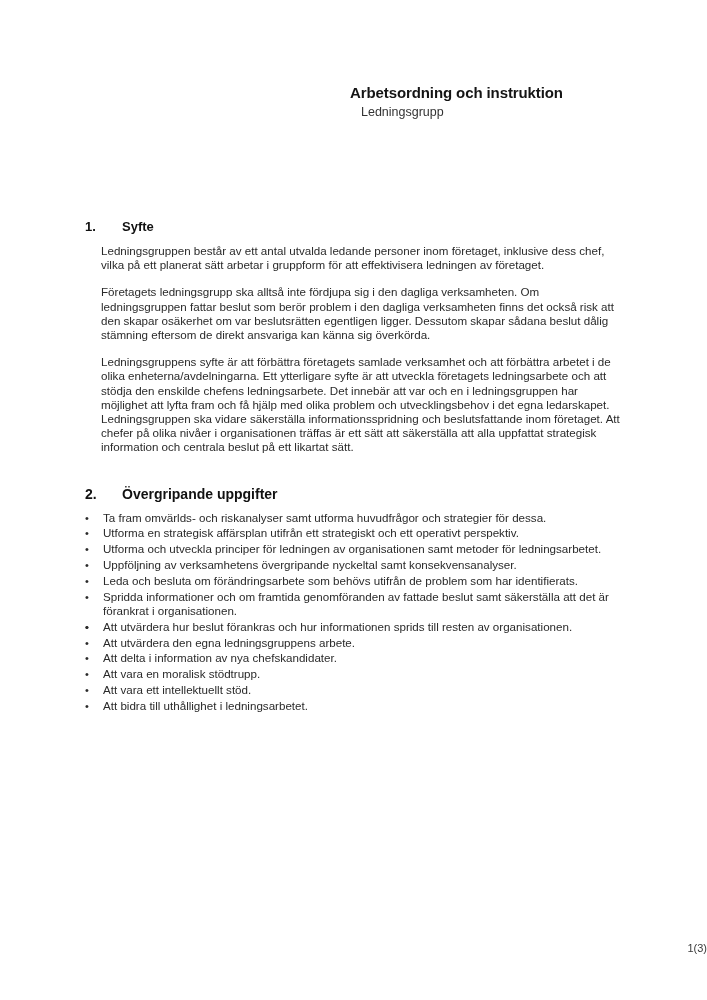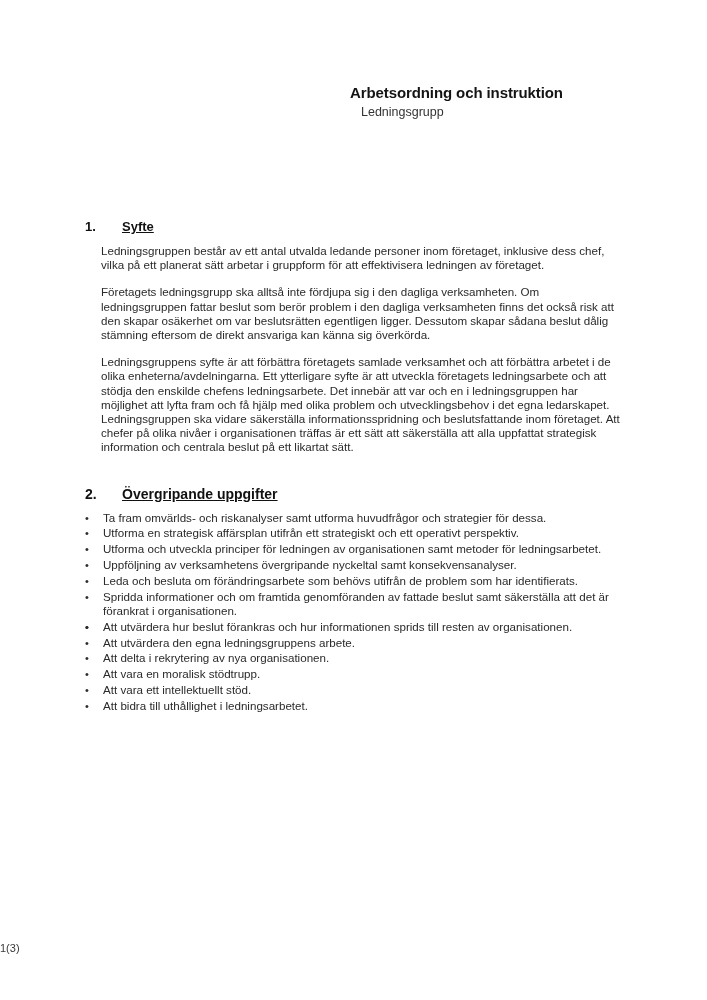--- a/index.html
+++ b/index.html
@@ -66,21 +66,20 @@
     color: #111111;
     line-height: 17px;
     margin: 0;
   }
   .section-num {
     width: 37px;
     flex: none;
   }
   .section-label {
     flex: 1;
-    text-decoration: underline;
   }
   .heading-1 { margin-bottom: 9px; }
   .heading-2 {
     font-size: 14px;
     line-height: 18px;
     margin-top: 30px;
     margin-bottom: 8px;
   }
   .heading-2 .section-num { width: 37px; }
 
@@ -117,21 +116,21 @@
     line-height: 14.4px;
     color: #2a2a2a;
   }
 
   
   .footer {
     position: absolute;
     left: 0;
     top: 941px;
     width: 707px;
-    text-align: left;
+    text-align: right;
     font-size: 11px;
     line-height: 14px;
     color: #3a3a3a;
   }
 </style>
 </head>
 <body>
 
 <div class="page">
 
@@ -187,21 +186,21 @@
       <li class="bullet-item">
         <span class="bullet-mark">•</span>
         <span>Att utvärdera hur beslut förankras och hur informationen sprids till resten av organisationen.</span>
       </li>
       <li class="bullet-item">
         <span class="bullet-mark">•</span>
         <span>Att utvärdera den egna ledningsgruppens arbete.</span>
       </li>
       <li class="bullet-item">
         <span class="bullet-mark">•</span>
-        <span>Att delta i rekrytering av nya organisationen.</span>
+        <span>Att delta i information av nya chefskandidater.</span>
       </li>
       <li class="bullet-item">
         <span class="bullet-mark">•</span>
         <span>Att vara en moralisk stödtrupp.</span>
       </li>
       <li class="bullet-item">
         <span class="bullet-mark">•</span>
         <span>Att vara ett intellektuellt stöd.</span>
       </li>
       <li class="bullet-item">

